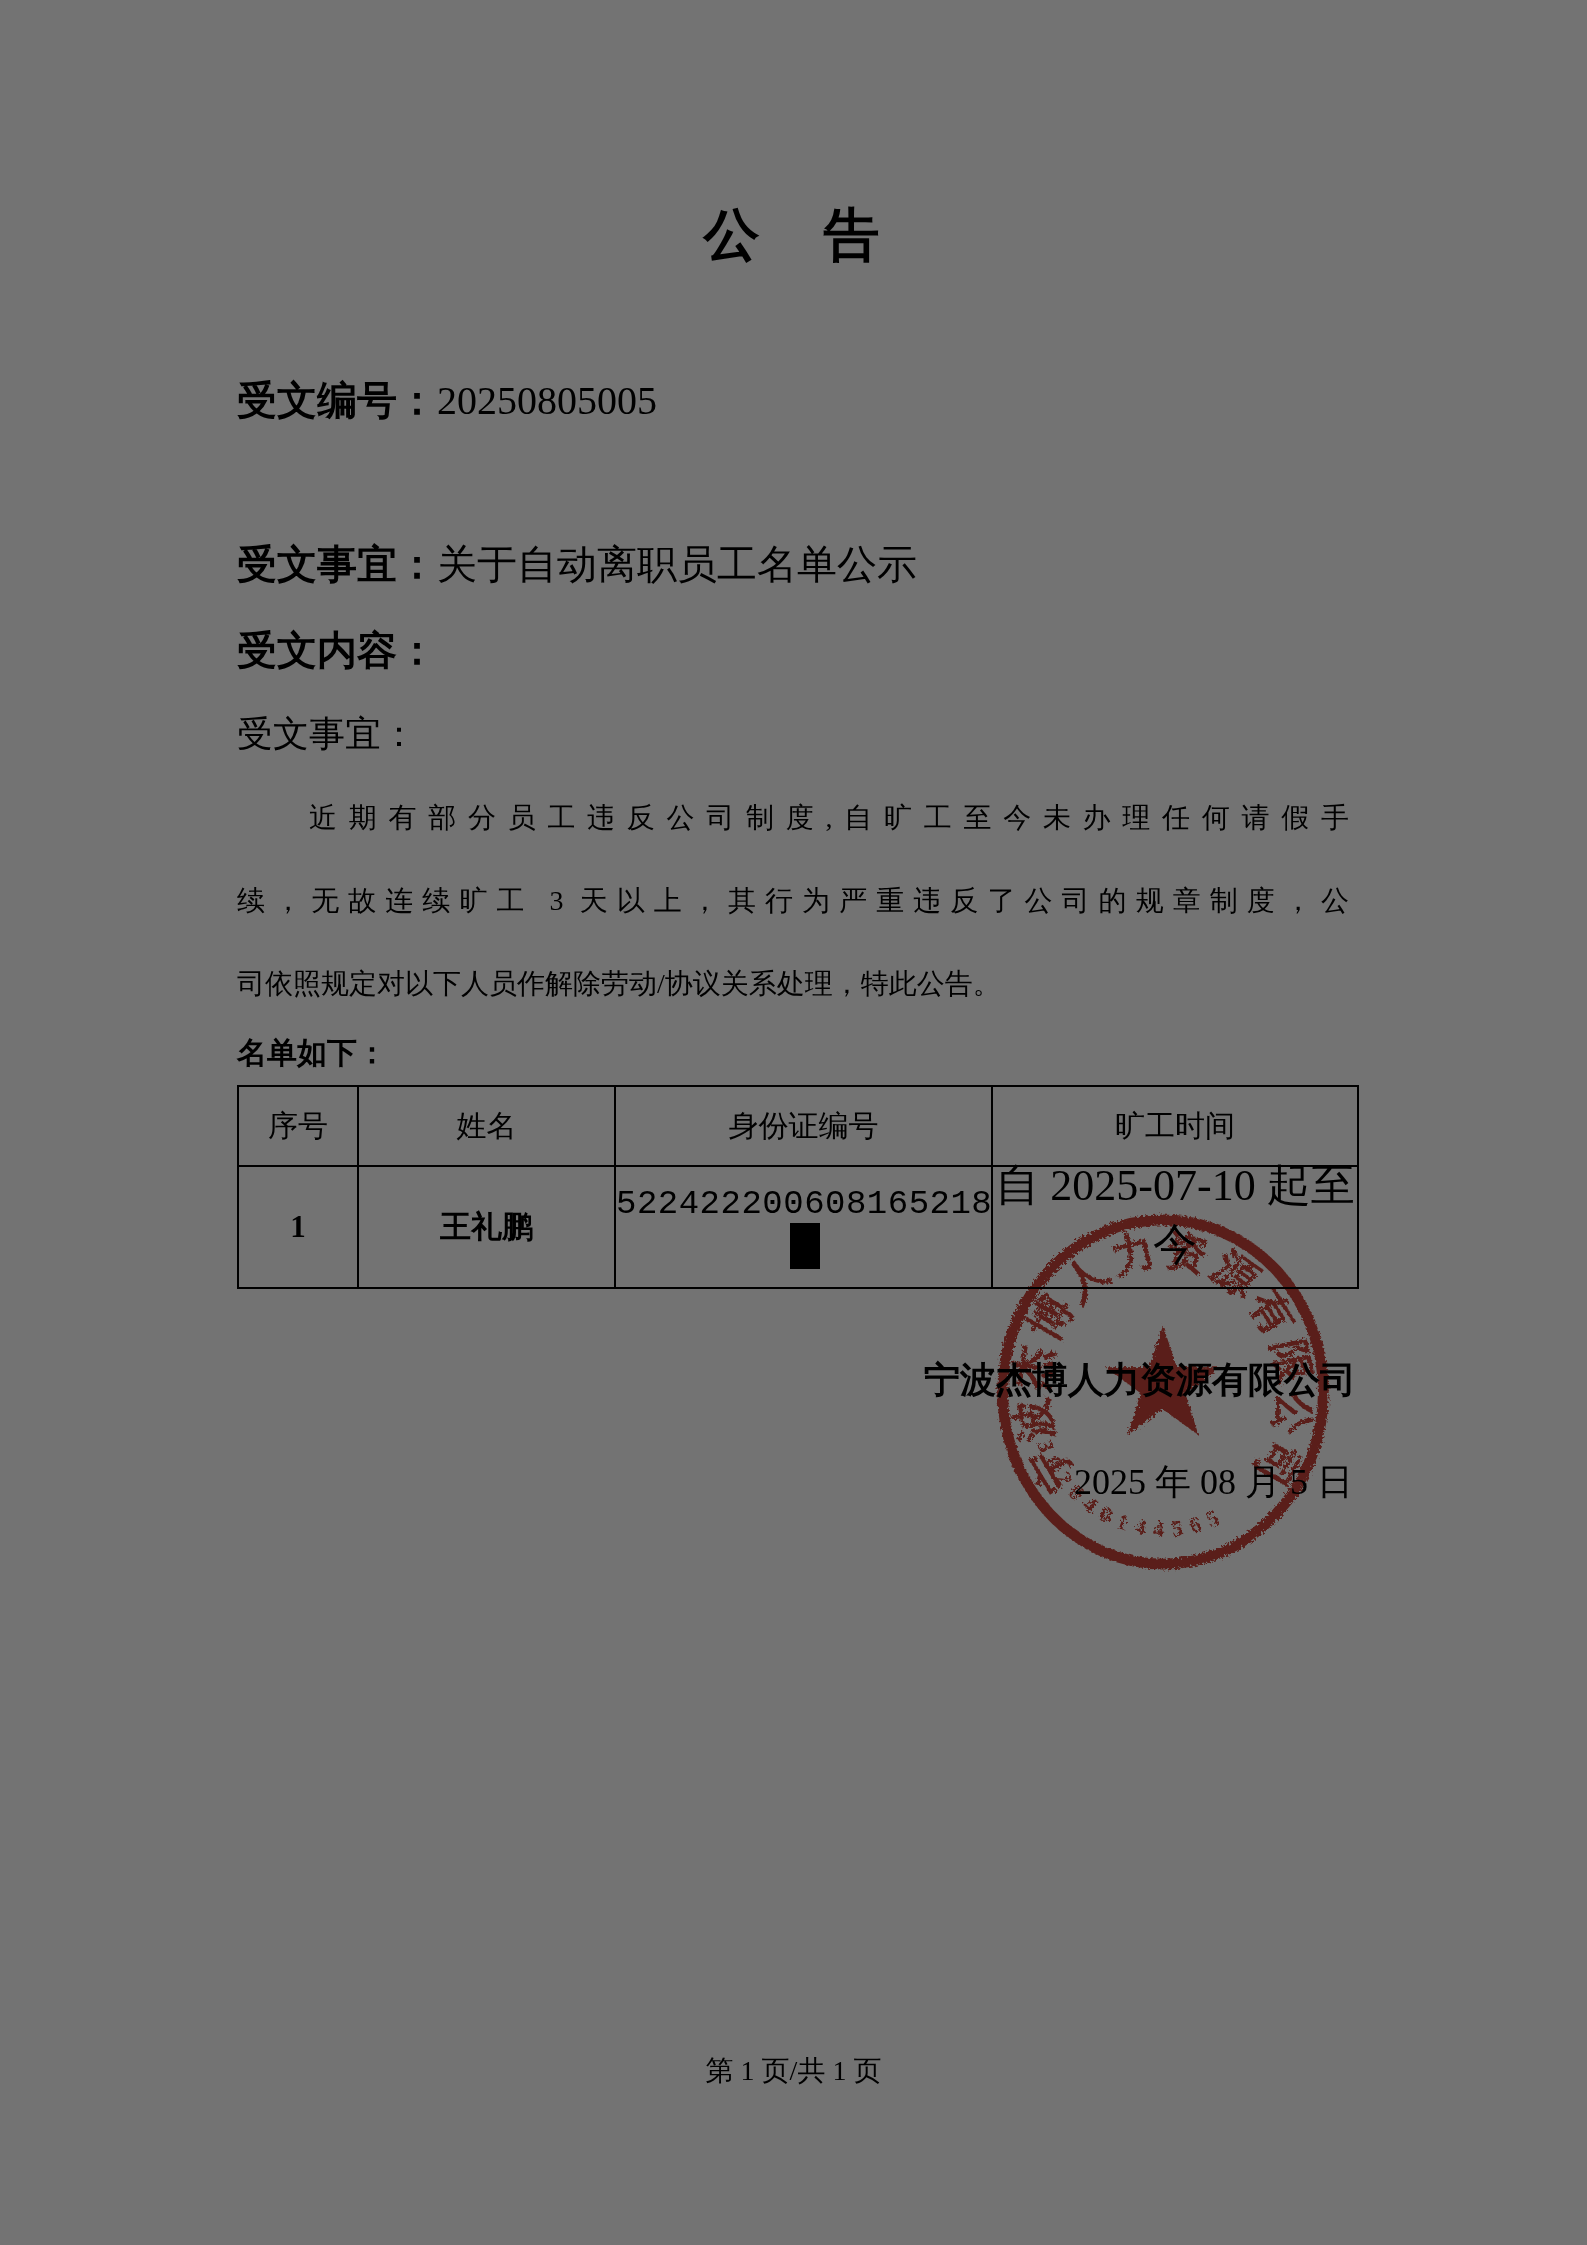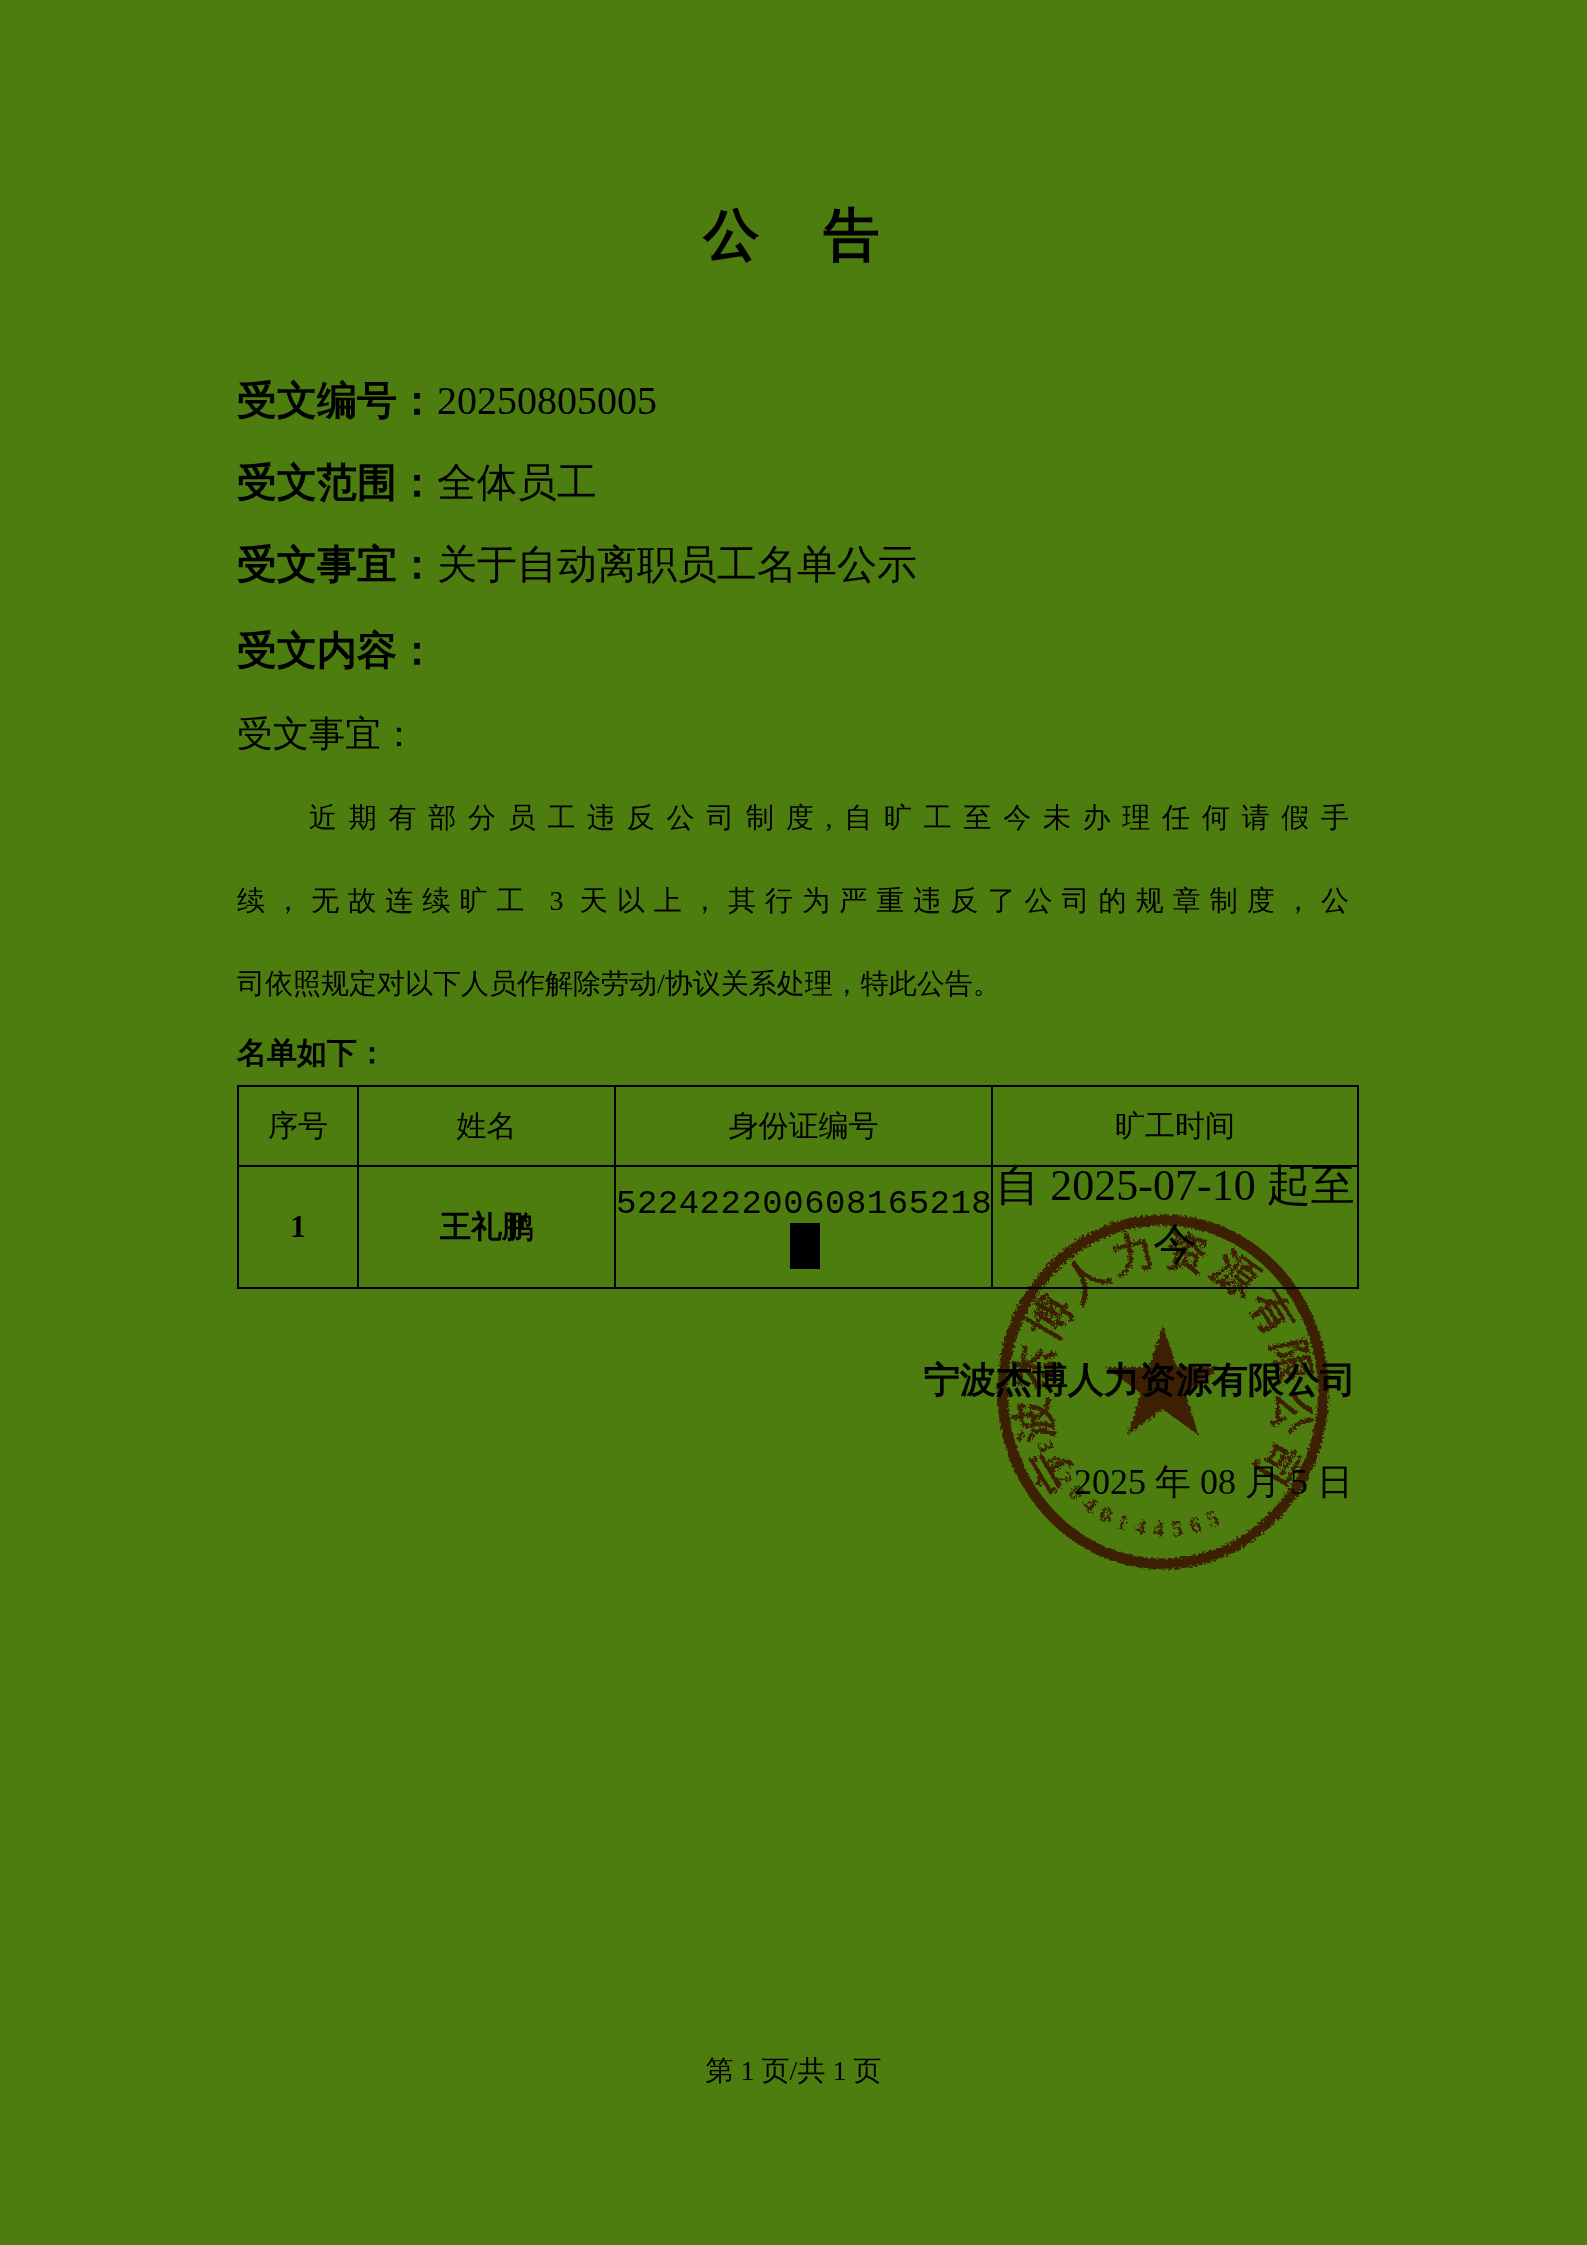--- a/index.html
+++ b/index.html
@@ -1,21 +1,21 @@
 <!DOCTYPE html>
 <html><head>
 <meta charset="utf-8">
 <style>
   html,body { margin:0; padding:0; background:#e8e8e8; }
   .page {
     position: relative;
     width: 1587px;
     height: 2245px;
     margin: 0 auto;
-    background: #4d7c0f;
+    background: #737373;
     font-family: "Liberation Serif", "DejaVu Serif", serif;
     color: #000;
     overflow: hidden;
   }
   .abs { position: absolute; }
 
   .doc-title {
     top: 198px; left: 0; width: 100%;
     text-align: center;
     font-size: 56px;
@@ -88,23 +88,20 @@
 </head>
 <body>
 
 <div class="page">
 
   <div class="abs doc-title">公　告</div>
 
   <div class="abs meta-row" style="top:378px">
     <span class="meta-label">受文编号：</span><span class="meta-value">20250805005</span>
   </div>
-  <div class="abs meta-row" style="top:460px">
-    <span class="meta-label">受文范围：</span><span class="meta-value">全体员工</span>
-  </div>
   <div class="abs meta-row" style="top:542px">
     <span class="meta-label">受文事宜：</span><span class="meta-value">关于自动离职员工名单公示</span>
   </div>
   <div class="abs meta-row" style="top:628px">
     <span class="meta-label">受文内容：</span><span class="meta-value"></span>
   </div>
 
   <div class="abs salutation">受文事宜：</div>
 
   <div class="abs body-para">

